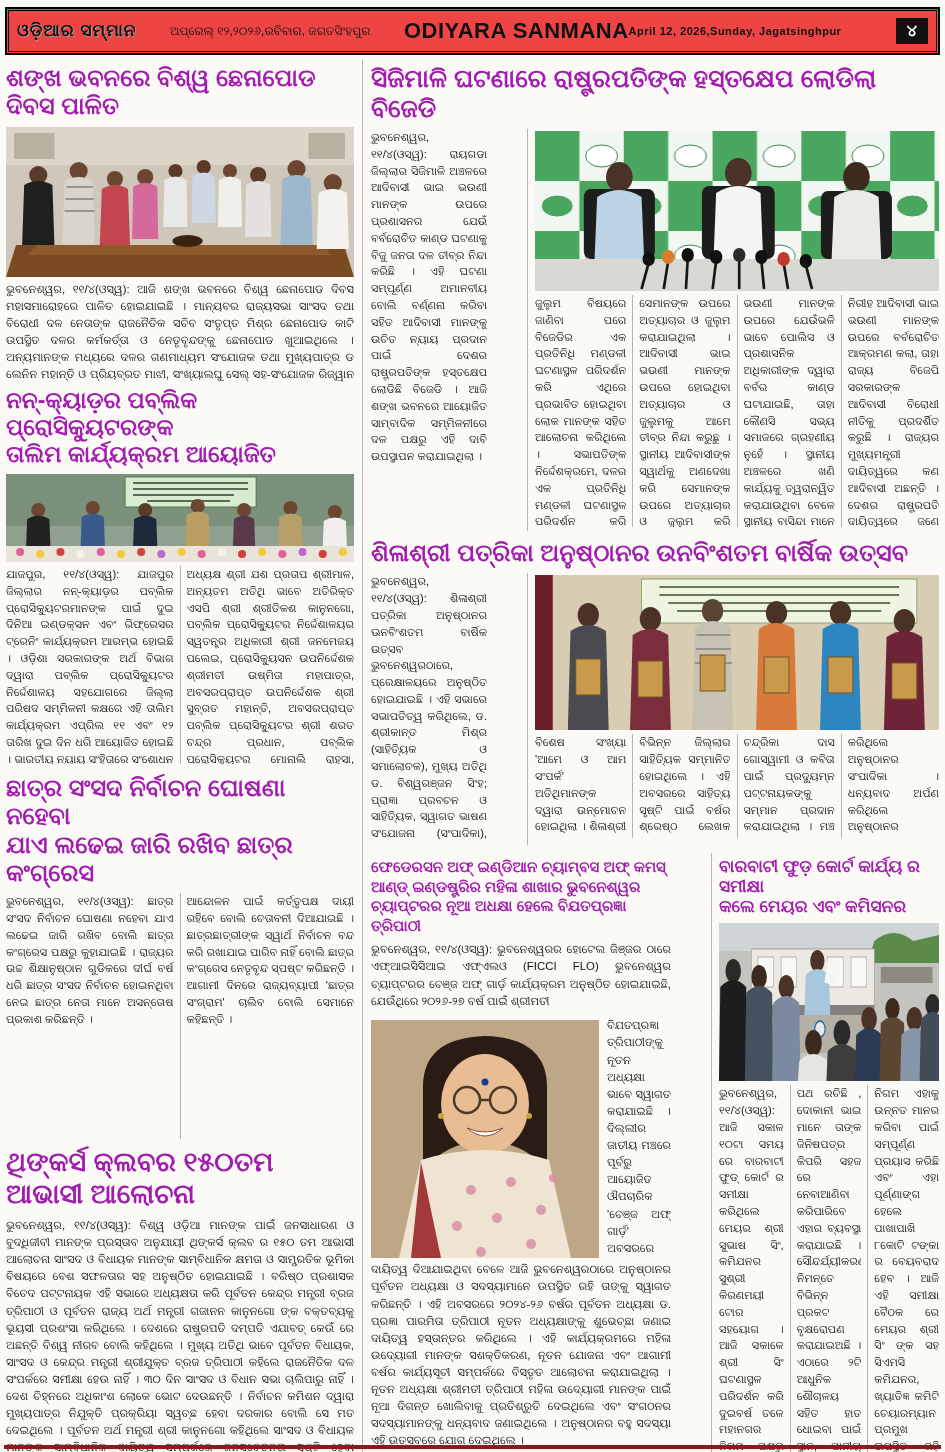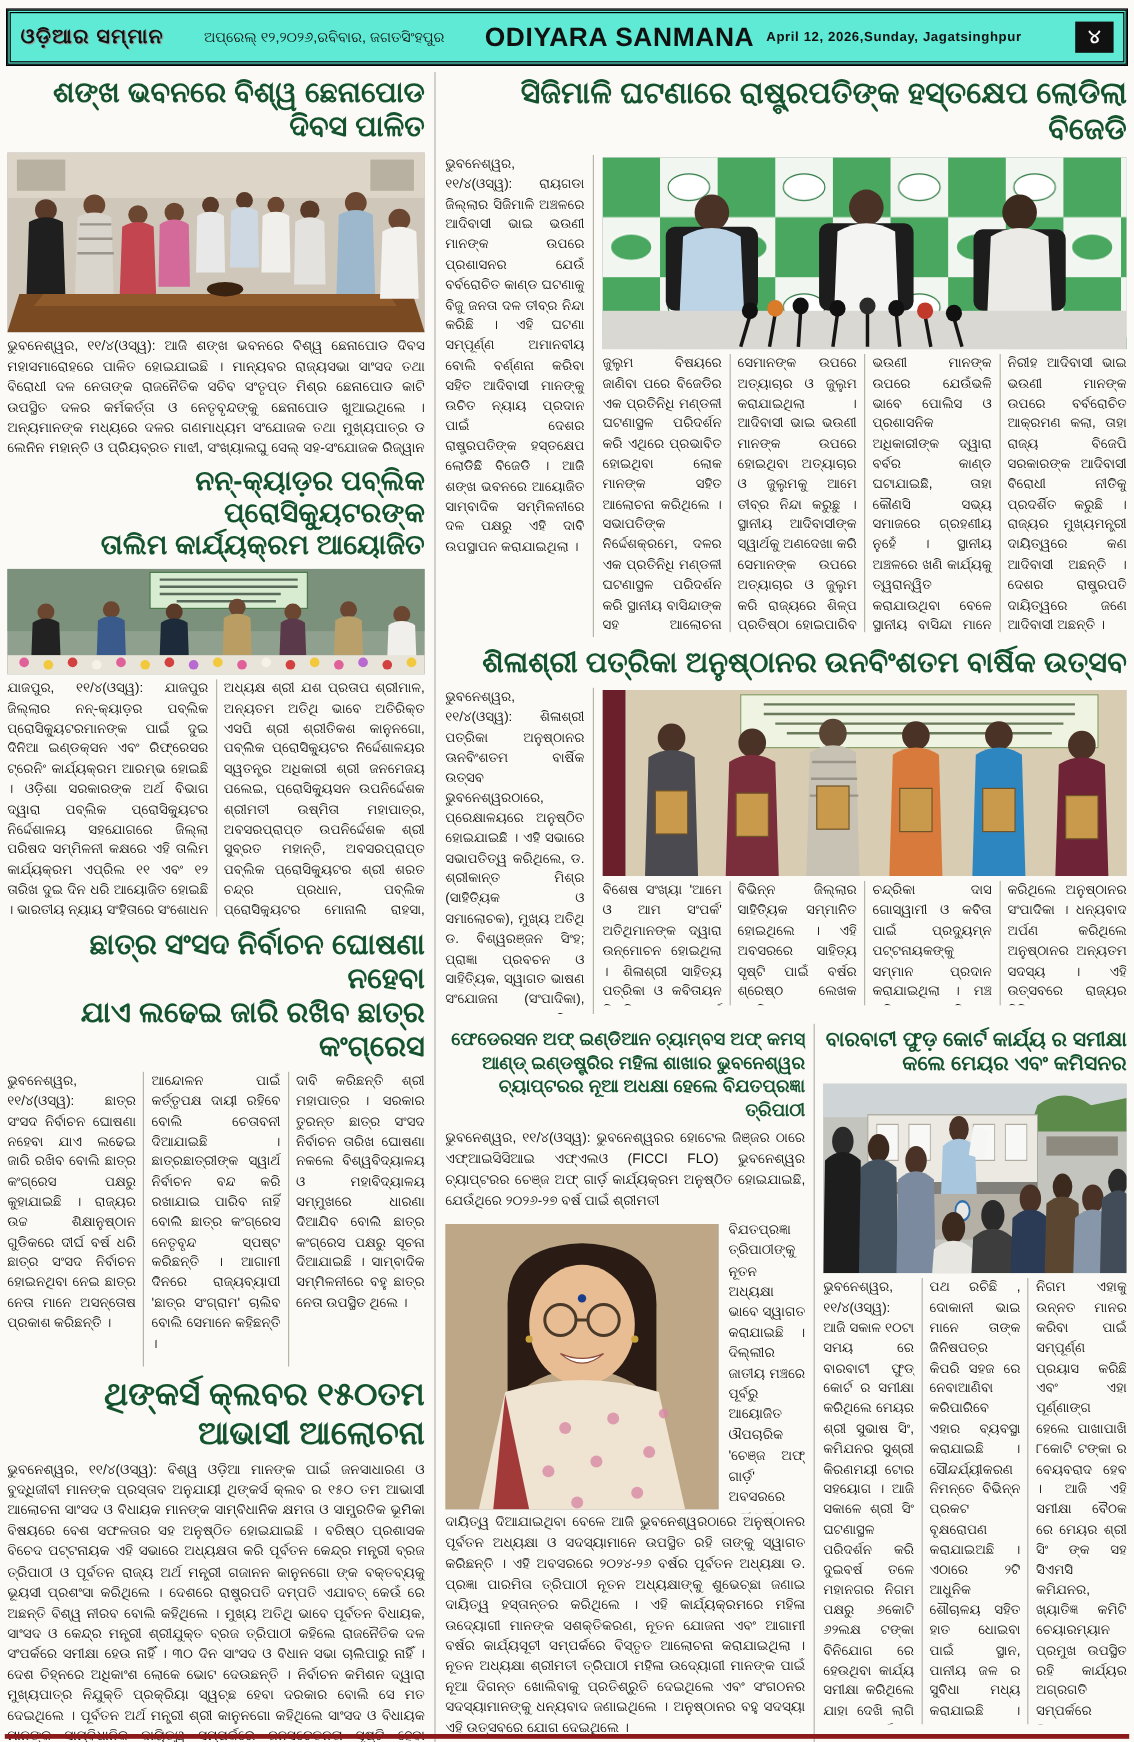--- a/index.html
+++ b/index.html
@@ -1,42 +1,42 @@
 <!DOCTYPE html>
 <html><head>
 <meta charset="utf-8">
 <style>
   html,body{margin:0;padding:0;background:#e8e6e0;}
   .page{position:relative;width:945px;height:1452px;background:#fbfaf6;margin:0 auto;
         font-family:"Liberation Sans",sans-serif;color:#111;overflow:hidden;box-sizing:border-box;
         padding:8px 6px 0 6px;}
   
   .masthead{border:3px double #000;outline:1px solid #000;display:flex;align-items:center;
-            height:40px;padding:0 8px;gap:10px;background:#5eead4;}
+            height:40px;padding:0 8px;background:#ef4444;}
   .mh-logo{font-weight:bold;font-size:17px;letter-spacing:1px;color:#111;
            text-shadow:1px 1px 0 #999;white-space:nowrap;}
   .mh-date-od{font-size:12px;font-weight:normal;flex:1;text-align:center;white-space:nowrap;}
   .mh-title{font-size:22px;font-weight:bold;letter-spacing:.5px;white-space:nowrap;}
   .mh-date-en{font-size:11px;font-weight:bold;flex:1;white-space:nowrap;}
   .mh-page{background:#111;color:#fff;font-size:16px;font-weight:bold;min-width:24px;height:26px;
            display:flex;align-items:center;justify-content:center;padding:0 4px;}
   
   .main{display:flex;gap:8px;margin-top:6px;}
   .colL{width:348px;flex:none;}
   .colR{flex:1;border-left:1px solid #b9b4aa;padding-left:8px;min-width:0;}
-  .hl{font-weight:bold;text-align:right;line-height:1.18;white-space:pre-line;margin:4px 0 6px 0;color:#14532d;}
+  .hl{font-weight:bold;text-align:left;line-height:1.18;white-space:pre-line;margin:4px 0 6px 0;color:#a21caf;}
   .hl.s24{font-size:24px;} .hl.s26{font-size:25px;} .hl.s23{font-size:23px;}
   .hl.s27{font-size:27px;} .hl.s15{font-size:15px;line-height:1.3;} .hl.s17{font-size:17px;}
   .body-txt{font-size:11.4px;line-height:1.5;text-align:justify;overflow:hidden;}
   .cols{display:flex;overflow:hidden;}
   .tcol{flex:1;font-size:11.2px;line-height:1.5;text-align:justify;overflow:hidden;min-width:0;}
   .tcol + .tcol{border-left:1px solid #b9b4aa;padding-left:6px;margin-left:6px;}
   .photo{position:relative;width:100%;overflow:hidden;background:#ccc;margin:2px 0 4px 0;}
   .photo svg{display:block;width:100%;height:100%;}
-  .subrow{display:flex;overflow:hidden;}
+  .subrow{display:flex;overflow:hidden;gap:33px;}
   .narrowcol{width:116px;flex:none;font-size:11.2px;line-height:1.5;text-align:justify;overflow:hidden;}
   .widecol{flex:1;margin-left:7px;border-left:1px solid #b9b4aa;padding-left:7px;min-width:0;}
   .bottom-rule{position:absolute;left:4px;right:4px;bottom:3px;height:4px;background:#8c1a1a;}
   .ficci-photo{float:left;width:228px;height:238px;margin:3px 8px 3px 0;}
   .latin{letter-spacing:.5px;}
 </style>
 </head>
 <body>
 
 <div class="page">
@@ -144,21 +144,20 @@
           <div class="tcol">ଅଧ୍ୟକ୍ଷ ଶ୍ରୀ ଯଶ ପ୍ରତାପ ଶ୍ରୀମାଳ, ଅନ୍ୟତମ ଅତିଥି ଭାବେ ଅତିରିକ୍ତ ଏସପି ଶ୍ରୀ ଶ୍ରୀତିକଶ କାନୁନଗୋ, ପବ୍ଲିକ ପ୍ରୋସିକ୍ୟୁଟର ନିର୍ଦ୍ଦେଶାଳୟର ସ୍ୱତନ୍ତ୍ର ଅଧିକାରୀ ଶ୍ରୀ ଜନମେଜୟ ପଲେଇ, ପ୍ରୋସିକ୍ୟୁସନ ଉପନିର୍ଦ୍ଦେଶକ ଶ୍ରୀମତୀ ଉଷ୍ମିତା ମହାପାତ୍ର, ଅବସରପ୍ରାପ୍ତ ଉପନିର୍ଦ୍ଦେଶକ ଶ୍ରୀ ସୁବ୍ରତ ମହାନ୍ତି, ଅବସରପ୍ରାପ୍ତ ପବ୍ଲିକ ପ୍ରୋସିକ୍ୟୁଟର ଶ୍ରୀ ଶରତ ଚନ୍ଦ୍ର ପ୍ରଧାନ, ପବ୍ଲିକ ପ୍ରୋସିକ୍ୟୁଟର ମୋନାଲି ରାହସା, ଆଡିସନାଲ ପି ପି, ବିଘ୍ନବ କୁମାର ମୁଦୁଲି, ଆଡିସନାଲ ପି ପି ସୌମ୍ୟାଶ୍ରୀ ସ୍ୱାଇଁ, ସହକାରୀ ନିର୍ଦ୍ଦେଶକ ପ୍ରତିମା ଝା, ସହକାରୀ ନିର୍ଦ୍ଦେଶକ ହିନ୍ଦୁ ହାଁସଦା ପ୍ରମୁଖ ଉପସ୍ଥିତ ଥିଲେ । ଏହି କାର୍ଯ୍ୟକ୍ରମରେ ନବନିଯୁକ୍ତ ଅଧିକାରୀମାନେ ଯୋଗ ଦେଇ ତାଲିମ ନେଇଥିଲେ ।</div>
         </div>
       </div>
 
       <div>
         <div class="hl s24" style="margin-top:10px">ଛାତ୍ର ସଂସଦ ନିର୍ବାଚନ ଘୋଷଣା ନହେବା
 ଯାଏ ଲଢେଇ ଜାରି ରଖିବ ଛାତ୍ର କଂଗ୍ରେସ</div>
         <div class="cols" style="height:246px">
           <div class="tcol">ଭୁବନେଶ୍ୱର, ୧୧/୪(ଓସ୍ୱ): ଛାତ୍ର ସଂସଦ ନିର୍ବାଚନ ଘୋଷଣା ନହେବା ଯାଏ ଲଢେଇ ଜାରି ରଖିବ ବୋଲି ଛାତ୍ର କଂଗ୍ରେସ ପକ୍ଷରୁ କୁହାଯାଇଛି । ରାଜ୍ୟର ଉଚ୍ଚ ଶିକ୍ଷାନୁଷ୍ଠାନ ଗୁଡିକରେ ଦୀର୍ଘ ବର୍ଷ ଧରି ଛାତ୍ର ସଂସଦ ନିର୍ବାଚନ ହୋଇନଥିବା ନେଇ ଛାତ୍ର ନେତା ମାନେ ଅସନ୍ତୋଷ ପ୍ରକାଶ କରିଛନ୍ତି ।</div>
           <div class="tcol">ଆନ୍ଦୋଳନ ପାଇଁ କର୍ତ୍ତୃପକ୍ଷ ଦାୟୀ ରହିବେ ବୋଲି ଚେତାବନୀ ଦିଆଯାଇଛି । ଛାତ୍ରଛାତ୍ରୀଙ୍କ ସ୍ୱାର୍ଥ ନିର୍ବାଚନ ବନ୍ଦ କରି ରଖାଯାଇ ପାରିବ ନାହିଁ ବୋଲି ଛାତ୍ର କଂଗ୍ରେସ ନେତୃବୃନ୍ଦ ସ୍ପଷ୍ଟ କରିଛନ୍ତି । ଆଗାମୀ ଦିନରେ ରାଜ୍ୟବ୍ୟାପୀ 'ଛାତ୍ର ସଂଗ୍ରାମ' ଚାଲିବ ବୋଲି ସେମାନେ କହିଛନ୍ତି ।</div>
-          <div class="tcol">ଦାବି କରିଛନ୍ତି ଶ୍ରୀ ମହାପାତ୍ର । ସରକାର ତୁରନ୍ତ ଛାତ୍ର ସଂସଦ ନିର୍ବାଚନ ତାରିଖ ଘୋଷଣା ନକଲେ ବିଶ୍ୱବିଦ୍ୟାଳୟ ଓ ମହାବିଦ୍ୟାଳୟ ସମ୍ମୁଖରେ ଧାରଣା ଦିଆଯିବ ବୋଲି ଛାତ୍ର କଂଗ୍ରେସ ପକ୍ଷରୁ ସୂଚନା ଦିଆଯାଇଛି । ସାମ୍ବାଦିକ ସମ୍ମିଳନୀରେ ବହୁ ଛାତ୍ର ନେତା ଉପସ୍ଥିତ ଥିଲେ ।</div>
         </div>
       </div>
 
       <div>
         <div class="hl s27" style="margin-top:8px">ଥିଙ୍କର୍ସ କ୍ଲବର ୧୫୦ତମ
 ଆଭାସୀ ଆଲୋଚନା</div>
         <div class="body-txt" style="height:318px">ଭୁବନେଶ୍ୱର, ୧୧/୪(ଓସ୍ୱ): ବିଶ୍ୱ ଓଡ଼ିଆ ମାନଙ୍କ ପାଇଁ ଜନସାଧାରଣ ଓ ବୁଦ୍ଧିଜୀବୀ ମାନଙ୍କ ପ୍ରସ୍ତାବ ଅନୁଯାୟୀ ଥିଙ୍କର୍ସ କ୍ଲବ ର ୧୫୦ ତମ ଆଭାସୀ ଆଲୋଚନା ସାଂସଦ ଓ ବିଧାୟକ ମାନଙ୍କ ସାମ୍ବିଧାନିକ କ୍ଷମତା ଓ ସାମ୍ପ୍ରତିକ ଭୂମିକା ବିଷୟରେ ବେଶ ସଫଳତାର ସହ ଅନୁଷ୍ଠିତ ହୋଇଯାଇଛି । ବରିଷ୍ଠ ପ୍ରଶାସକ ବିଚେଦ ପଟ୍ଟନାୟକ ଏହି ସଭାରେ ଅଧ୍ୟକ୍ଷତା କରି ପୂର୍ବତନ କେନ୍ଦ୍ର ମନ୍ତ୍ରୀ ବ୍ରଜ ତ୍ରିପାଠୀ ଓ ପୂର୍ବତନ ରାଜ୍ୟ ଅର୍ଥ ମନ୍ତ୍ରୀ ଗଜାନନ କାନୁନଗୋ ଙ୍କ ବକ୍ତବ୍ୟକୁ ଭୂୟସୀ ପ୍ରଶଂସା କରିଥିଲେ । ଦେଶରେ ରାଷ୍ଟ୍ରପତି ଦମ୍ପତି ଏଯାବତ୍ କେଉଁ ରେ ଅଛନ୍ତି ବିଶ୍ୱ ନୀରବ ବୋଲି କହିଥିଲେ । ମୁଖ୍ୟ ଅତିଥି ଭାବେ ପୂର୍ବତନ ବିଧାୟକ, ସାଂସଦ ଓ କେନ୍ଦ୍ର ମନ୍ତ୍ରୀ ଶ୍ରୀଯୁକ୍ତ ବ୍ରଜ ତ୍ରିପାଠୀ କହିଲେ ରାଜନୈତିକ ଦଳ ସଂପର୍କରେ ସମୀକ୍ଷା ହେଉ ନାହିଁ । ୩୦ ଦିନ ସାଂସଦ ଓ ବିଧାନ ସଭା ଚାଲିପାରୁ ନାହିଁ । ଦେଶ ଚିହ୍ନରେ ଅଧିକାଂଶ ଲୋକେ ଭୋଟ ଦେଉଛନ୍ତି । ନିର୍ବାଚନ କମିଶନ ଦ୍ୱାରା ମୁଖ୍ୟପାତ୍ର ନିଯୁକ୍ତି ପ୍ରକ୍ରିୟା ସ୍ୱଚ୍ଛ ହେବା ଦରକାର ବୋଲି ସେ ମତ ଦେଇଥିଲେ । ପୂର୍ବତନ ଅର୍ଥ ମନ୍ତ୍ରୀ ଶ୍ରୀ କାନୁନଗୋ କହିଥିଲେ ସାଂସଦ ଓ ବିଧାୟକ ମାନଙ୍କ ସାମ୍ବିଧାନିକ ଦାୟିତ୍ୱ ସମ୍ପର୍କରେ ଜନସଚେତନତା ସୃଷ୍ଟି ହେବା ଆବଶ୍ୟକ । ଏହି ଆଲୋଚନାରେ ରାଜ୍ୟ ତଥା ଦେଶ ବିଦେଶରୁ ବହୁ ବୁଦ୍ଧିଜୀବୀ, ପ୍ରଶାସକ, ଶିକ୍ଷାବିତ୍ ଓ ଗଣମାଧ୍ୟମ ପ୍ରତିନିଧି ଯୋଗ ଦେଇ ନିଜ ନିଜ ମତାମତ ରଖିଥିଲେ । ଶେଷରେ ସଂଯୋଜକ ଧନ୍ୟବାଦ ଅର୍ପଣ କରିଥିଲେ ।</div>
       </div>
     </div>
 

